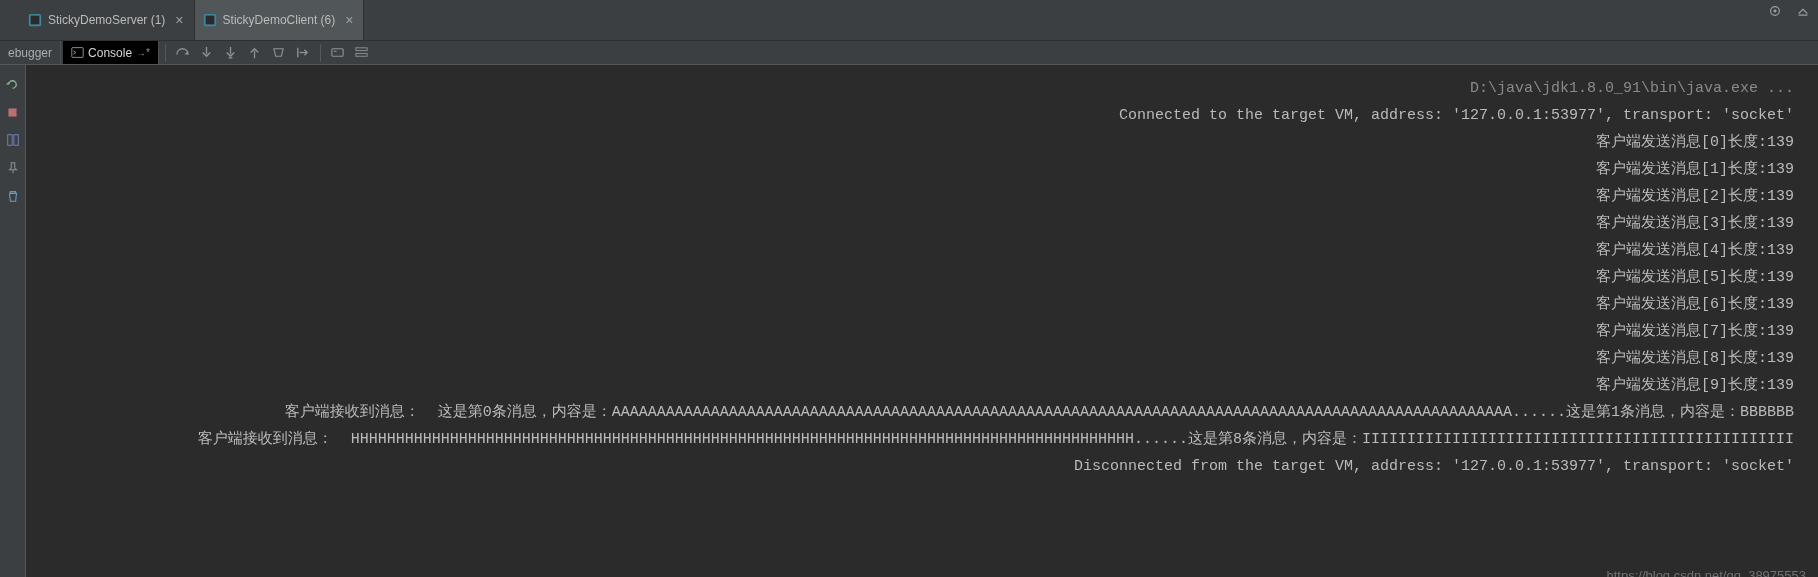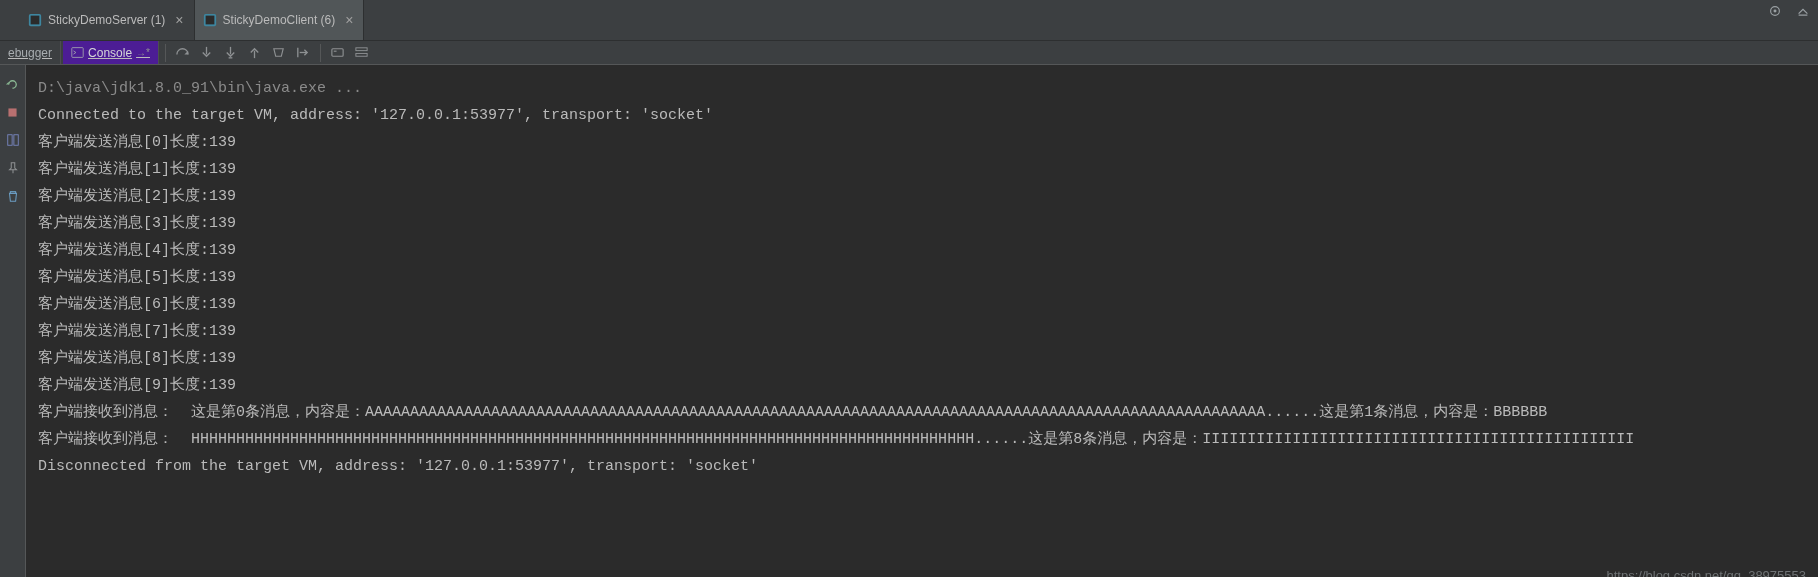--- a/index.html
+++ b/index.html
@@ -50,33 +50,32 @@
 
   
   .toolbar {
     height: 24px;
     background: #3c3f41;
     border-bottom: 1px solid #555758;
     display: flex;
     align-items: center;
     padding-left: 0;
     gap: 2px;
-    text-decoration: underline;
   }
   .toolbar .tool-tab {
     padding: 2px 8px;
     color: #a8adb0;
     border-right: 1px solid #4d4f50;
     height: 100%;
     display: flex;
     align-items: center;
     cursor: pointer;
   }
   .toolbar .tool-tab.active {
-    background: #4c1d95;
+    background: #000000;
     color: #d4d6d7;
   }
   .toolbar .tb-btn {
     width: 22px;
     height: 22px;
     display: flex;
     align-items: center;
     justify-content: center;
     cursor: pointer;
     color: #8e9193;
@@ -107,27 +106,28 @@
     display:flex;align-items:center;justify-content:center;
   }
 
   .console-wrap {
     flex: 1;
     background: #2b2b2b;
     position: relative;
     overflow: hidden;
   }
   .console {
-    padding: 10px 4px 4px 12px;
+    padding: 10px 24px 4px 12px;
     font-family: "Consolas","Courier New",monospace;
     font-size: 15px;
     line-height: 27px;
     white-space: pre;
     color: #bababa;
     overflow-x: hidden;
+    text-align: right;
   }
   .console .cmd { color: #8a8a8a; }
   .console .line { display:block; }
 
   
   .hscroll {
     position: absolute;
     bottom: 4px;
     left: 12px;
     height: 10px;

